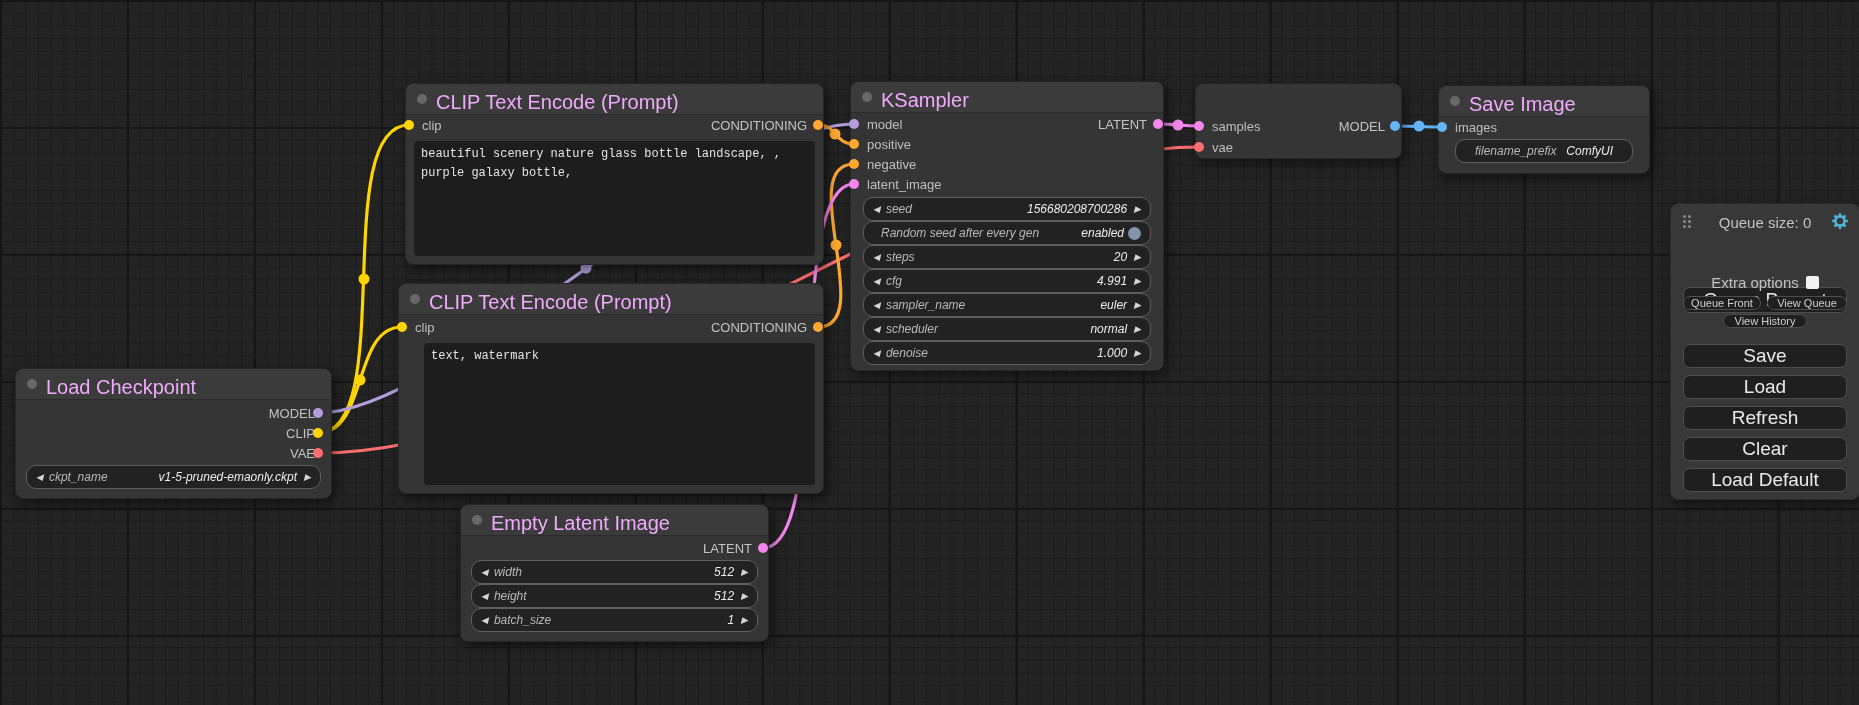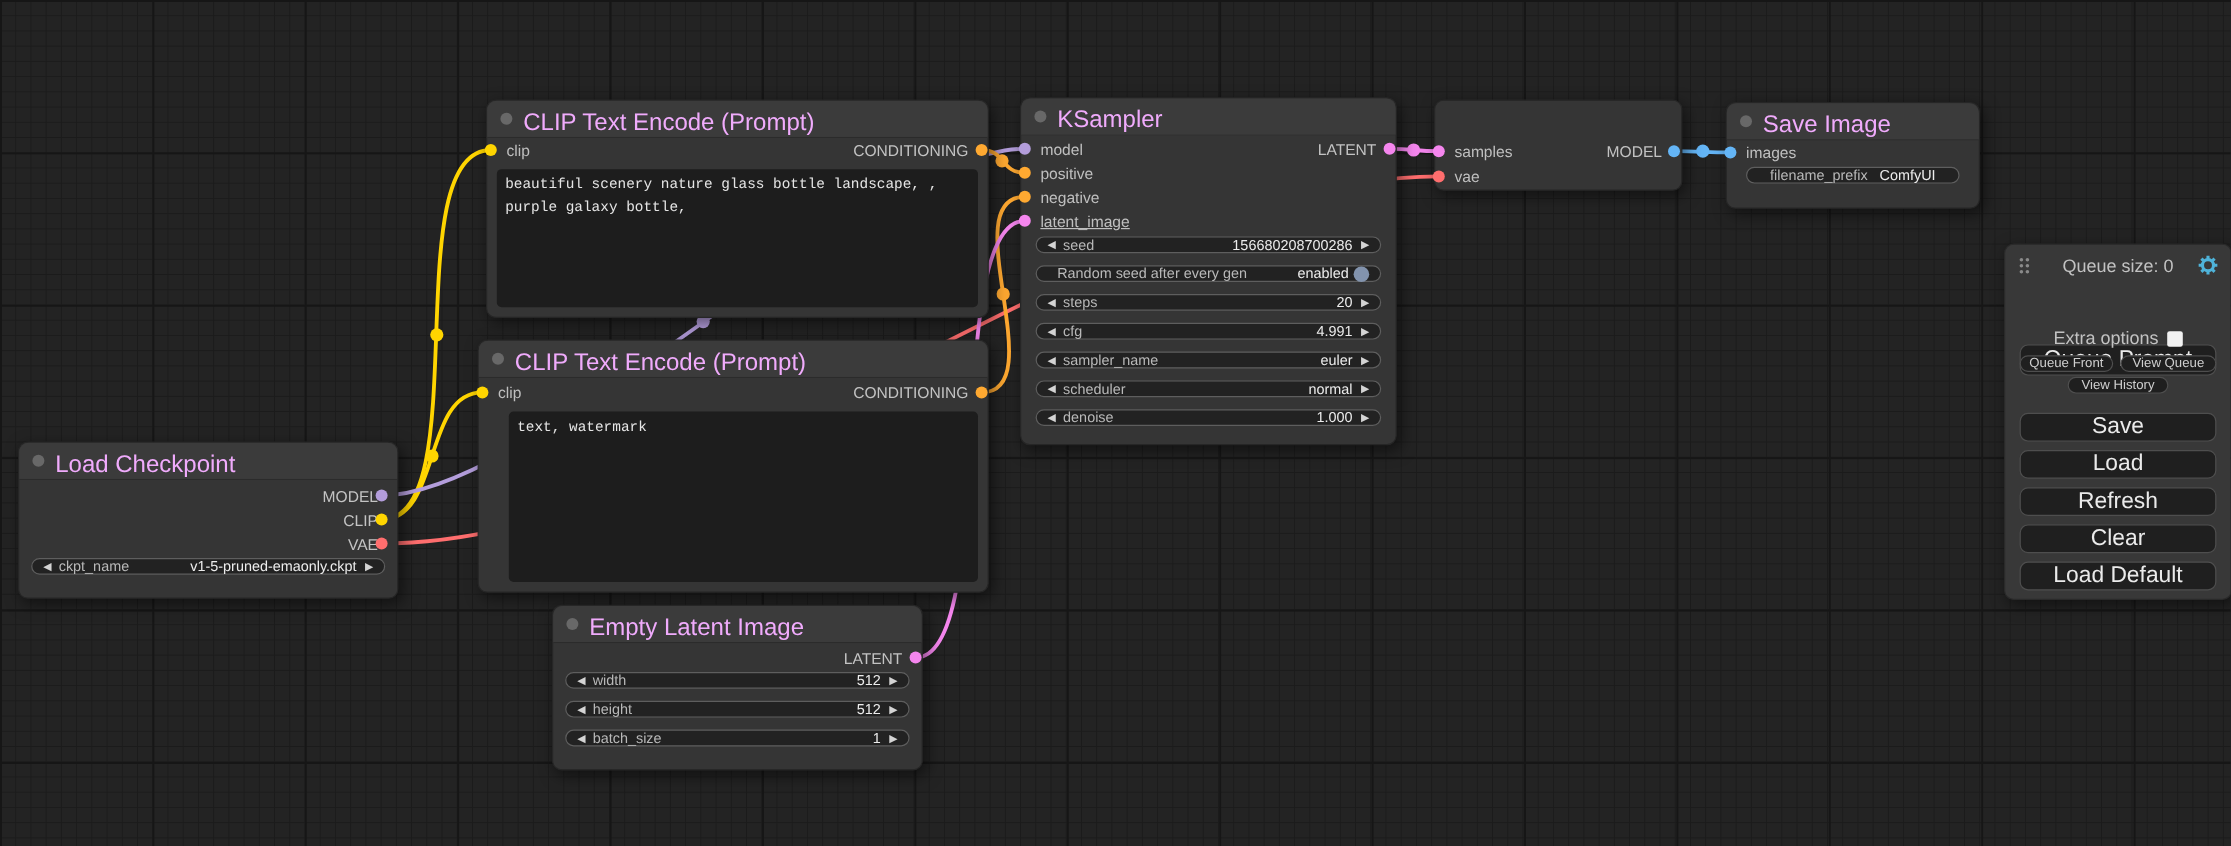--- a/index.html
+++ b/index.html
@@ -15,22 +15,22 @@
   svg.layer{position:absolute;left:0;top:0;z-index:1;}
   svg#dot-layer{z-index:3;pointer-events:none;}
   .node{position:absolute;z-index:2;background:#353535;border:1px solid #262626;
     border-radius:8px;box-shadow:3px 4px 12px rgba(0,0,0,.5);color:#bdbdbd;}
   .ntitle{position:absolute;top:0;left:0;right:0;height:30px;background:#3b3b3b;
     border-bottom:1px solid #2b2b2b;border-radius:8px 8px 0 0;}
   .tdot{position:absolute;left:11px;top:10px;width:10px;height:10px;border-radius:50%;background:#686868;}
   .ttext{position:absolute;left:30px;top:7px;font-size:20px;color:#f0abfc;white-space:nowrap;}
   .inlabel{position:absolute;left:16px;height:16px;line-height:16px;font-size:13px;color:#bfbfbf;white-space:nowrap;}
   .outlabel{position:absolute;right:16px;height:16px;line-height:16px;font-size:13px;color:#c3c3c3;white-space:nowrap;}
-  .pill{position:absolute;height:14px;background:#222;border:1px solid #5e5e5e;border-radius:10px;
-    display:flex;align-items:center;box-sizing:border-box;padding:0 9px;font-size:12px;}
+  .pill{position:absolute;height:24px;background:#222;border:1px solid #5e5e5e;border-radius:10px;
+    display:flex;align-items:center;box-sizing:border-box;padding:0 9px;font-size:12px;font-style:italic;}
   .pill .lbl{color:#b9b9b9;margin-left:6px;white-space:nowrap;}
   .pill .spacer{flex:1;}
   .pill .val{color:#ececec;margin-right:7px;white-space:nowrap;}
   .arrow{font-size:9px;color:#d4d4d4;line-height:1;}
   .toggle-circle{width:13px;height:13px;border-radius:50%;flex:0 0 auto;}
   .ta{position:absolute;background:#1d1d1d;border-radius:4px;color:#e5e5e5;
     font-family:Liberation Mono, monospace;font-size:12px;line-height:1.6;
     padding:4px 7px;white-space:pre-wrap;overflow:hidden;}
   
   #queue-panel{position:absolute;z-index:2;background:#383838;border:1px solid #2a2a2a;
@@ -112,21 +112,21 @@
   </div>
 
   <div class="node" style="left:850px;top:81px;width:312px;height:288px;">
     <div class="ntitle">
       <span class="tdot"></span>
       <span class="ttext">KSampler</span>
     </div>
     <div class="inlabel" style="top:35px;">model</div>
     <div class="inlabel" style="top:55px;">positive</div>
     <div class="inlabel" style="top:75px;">negative</div>
-    <div class="inlabel" style="top:95px;text-decoration:underline;">latent_image</div>
+    <div class="inlabel" style="top:95px;">latent_image</div>
     <div class="outlabel" style="top:35px;">LATENT</div>
 
     <div class="pill" style="left:12px;top:115px;right:12px;">
       <span class="arrow">◀</span>
       <span class="lbl">seed</span>
       <span class="spacer"></span>
       <span class="val">156680208700286</span>
       <span class="arrow">▶</span>
     </div>
     <div class="pill" style="left:12px;top:139px;right:12px;">

